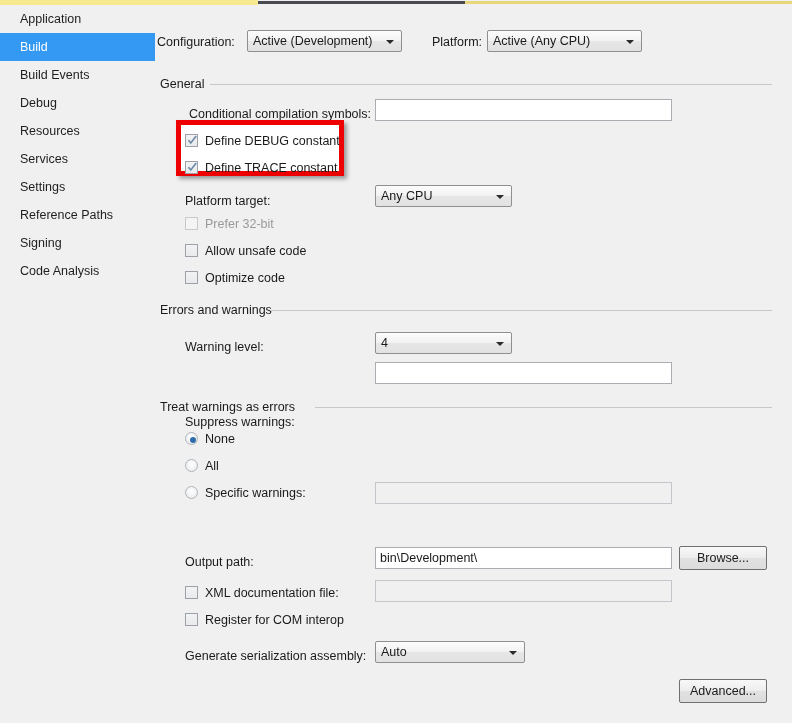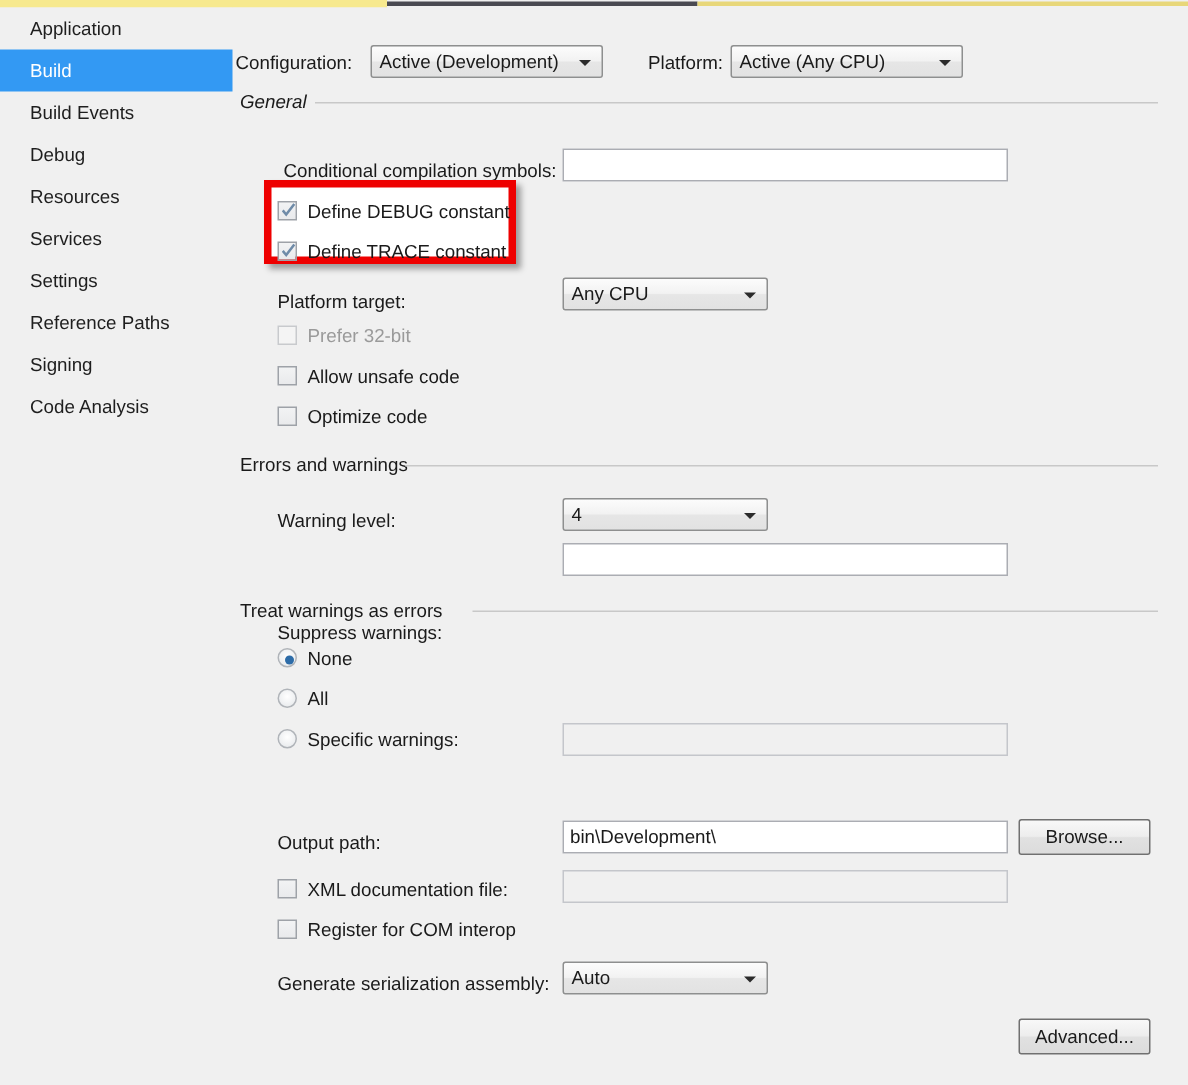--- a/index.html
+++ b/index.html
@@ -299,21 +299,21 @@
       <span>Active (Development)</span>
       <span class="caret"></span>
     </div>
     <div class="cfg-label" style="left:277px; top:1px;">Platform:</div>
     <div class="combo" style="left:332px; top:0; width:155px;">
       <span>Active (Any CPU)</span>
       <span class="caret"></span>
     </div>
   </div>
 
-  <div class="group-head" style="top:56px;font-style:italic;">
+  <div class="group-head" style="top:72px;">
     <span class="gh-text">General</span>
     <span class="gh-rule" style="width:562px;"></span>
   </div>
 
   <div class="cfg-label" style="left:34px; top:98px;">Conditional compilation symbols:</div>
   <div class="textbox" style="left:220px; top:94px; width:297px;">
     <span></span>
   </div>
 
   <div class="cb-row annotated" style="left:30px; top:127px;">
@@ -412,20 +412,20 @@
   <div class="textbox disabled" style="left:220px; top:575px; width:297px;">
     <span></span>
   </div>
 
   <div class="cb-row" style="left:30px; top:606px;">
     <span class="cb-box"></span>
     <span class="cb-label">Register for COM interop</span>
   </div>
 
   <div class="cfg-label" style="left:30px; top:640px;">Generate serialization assembly:</div>
-  <div class="combo" style="left:220px; top:636px; width:137px;">
+  <div class="combo" style="left:220px; top:636px; width:150px;">
     <span>Auto</span>
     <span class="caret"></span>
   </div>
 
   <div class="btn" style="left:524px; top:674px; width:88px;">Advanced...</div>
 
 </div>
 
 </body></html>

